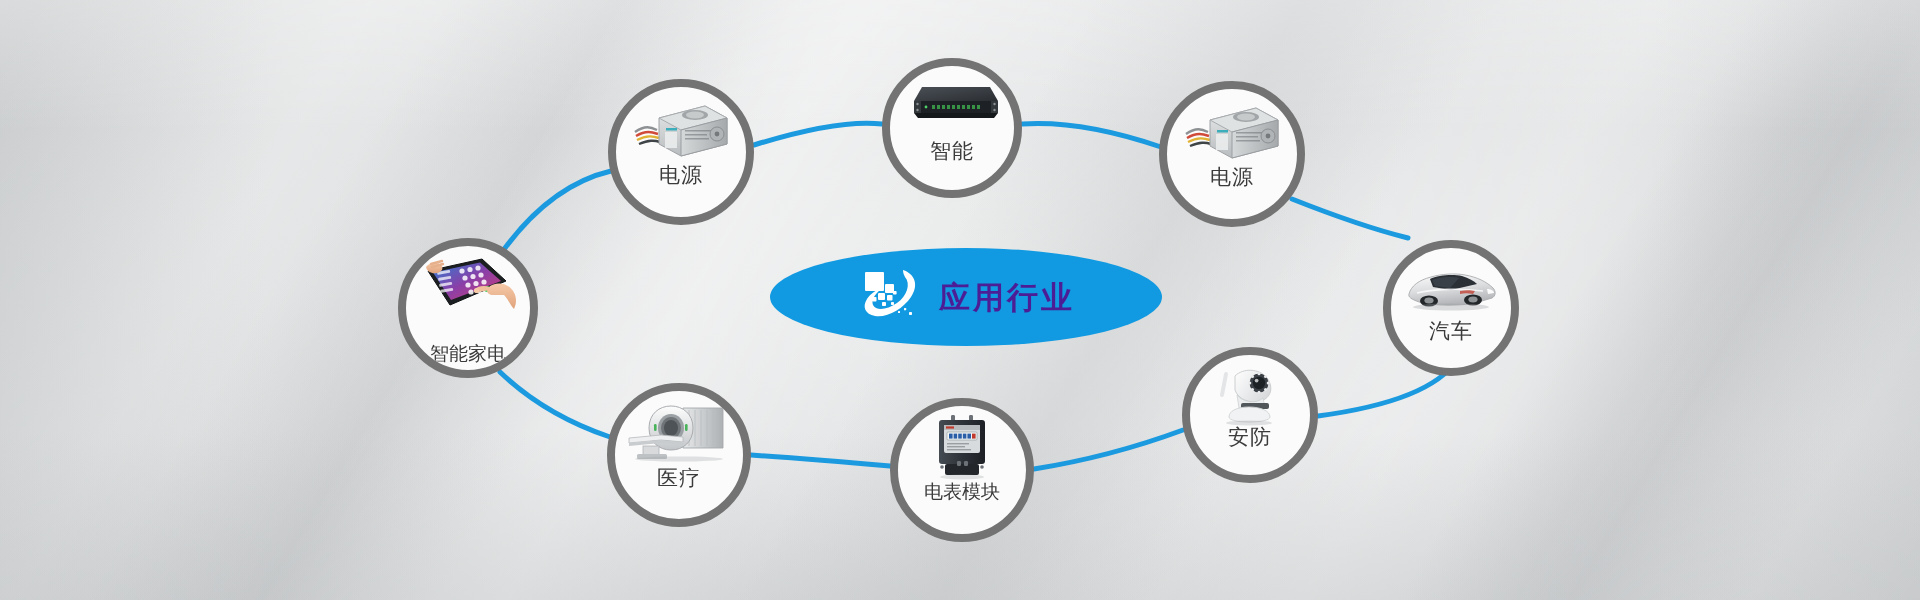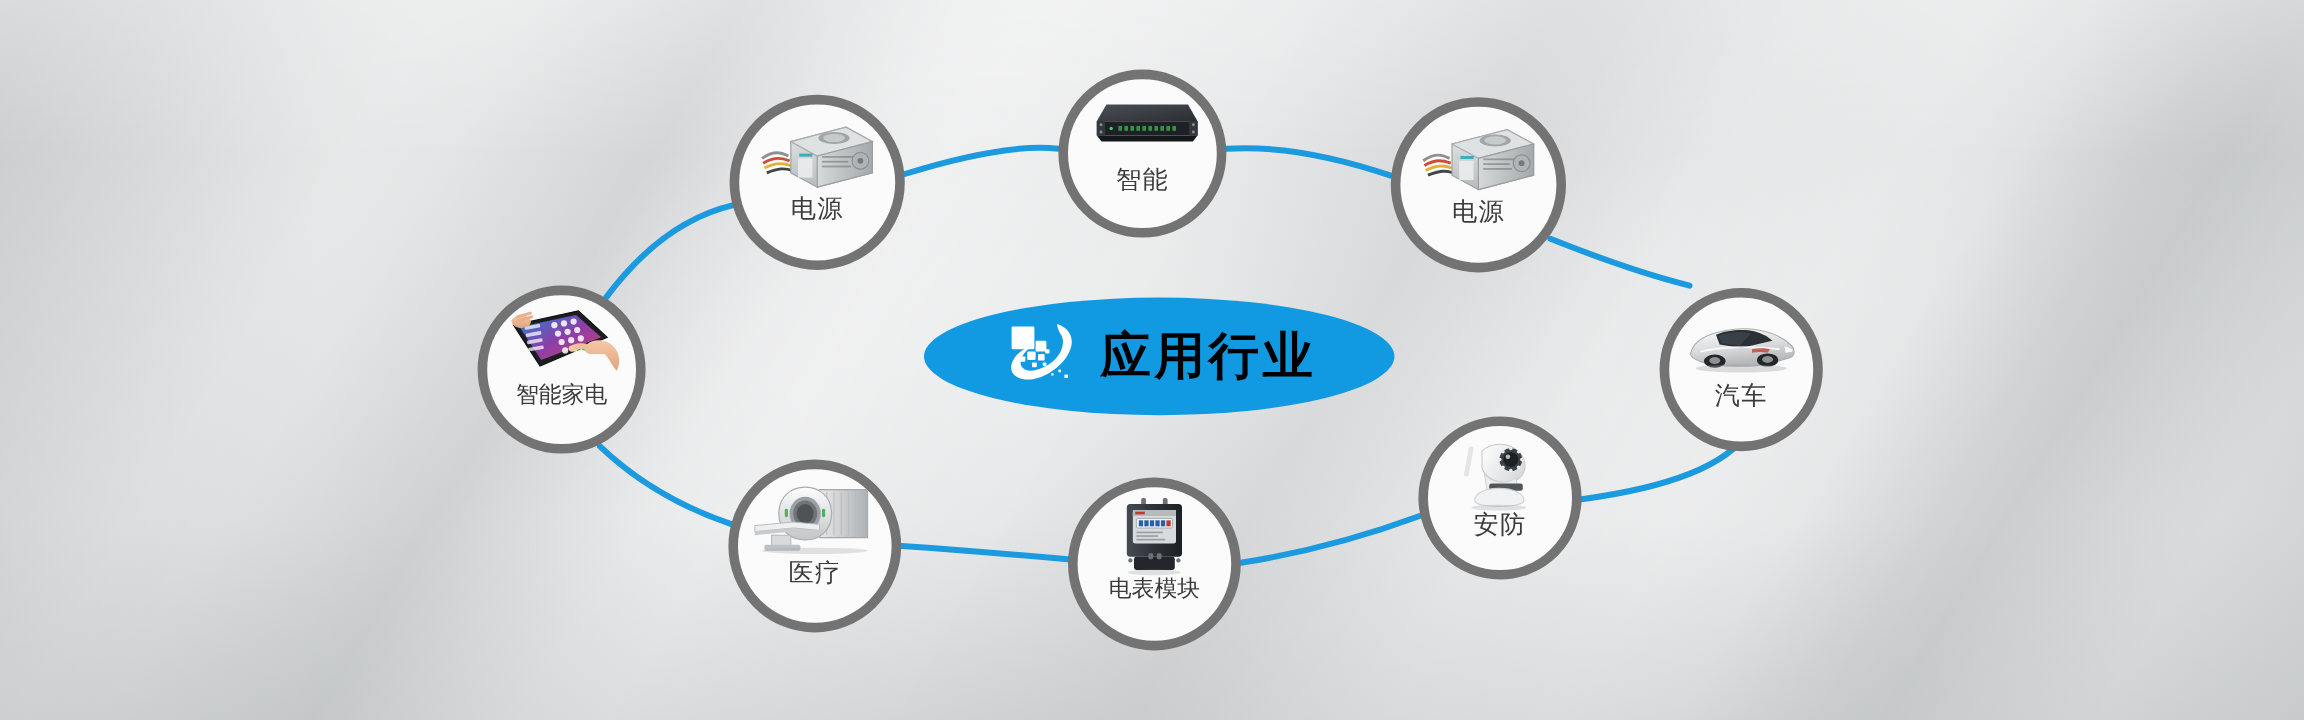--- a/index.html
+++ b/index.html
@@ -130,22 +130,22 @@
     height: 98px;
     border-radius: 50%;
     background: #119ae1;
     display: flex;
     align-items: center;
     justify-content: center;
     gap: 16px;
   }
   #center-badge .brand-mark { flex: 0 0 auto; }
   #center-badge .brand-text {
-    color: #000000;
-    font-size: 42px;
+    color: #4c1d95;
+    font-size: 31px;
     font-weight: bold;
     letter-spacing: 3px;
     line-height: 1;
     white-space: nowrap;
   }
 </style>
 </head>
 <body>
 
 <div id="banner">
@@ -462,21 +462,21 @@
         <rect x="33" y="48" width="4" height="5" rx="1.2" fill="#6b7176"></rect>
 
         <circle cx="11" cy="54" r="1.8" fill="#6b7176"></circle>
         <circle cx="51" cy="54" r="1.8" fill="#6b7176"></circle>
         <ellipse cx="31" cy="64" rx="22" ry="2.4" fill="#9ea1a4" opacity=".3"></ellipse>
       </svg>
     </div>
     <div class="node-label small">电表模块</div>
   </div>
 
-  <div class="node" style="left: 398px; top: 238px; width: 140px; height: 140px;">
+  <div class="node" style="left: 398px; top: 238px; width: 140px; height: 140px; gap: 24px;">
     <div class="node-art">
       <svg width="100" height="62" viewBox="0 0 100 62">
         <defs>
           <linearGradient id="scr" x1="0" y1="0" x2="1" y2="1">
             <stop offset="0" stop-color="#2b7fd4"></stop>
               <stop offset="0.5" stop-color="#8a3fa8"></stop>
             <stop offset="1" stop-color="#d13d74"></stop>
           </linearGradient>
           <linearGradient id="skin" x1="0" y1="0" x2="0" y2="1">
             <stop offset="0" stop-color="#f6c9a8"></stop>

